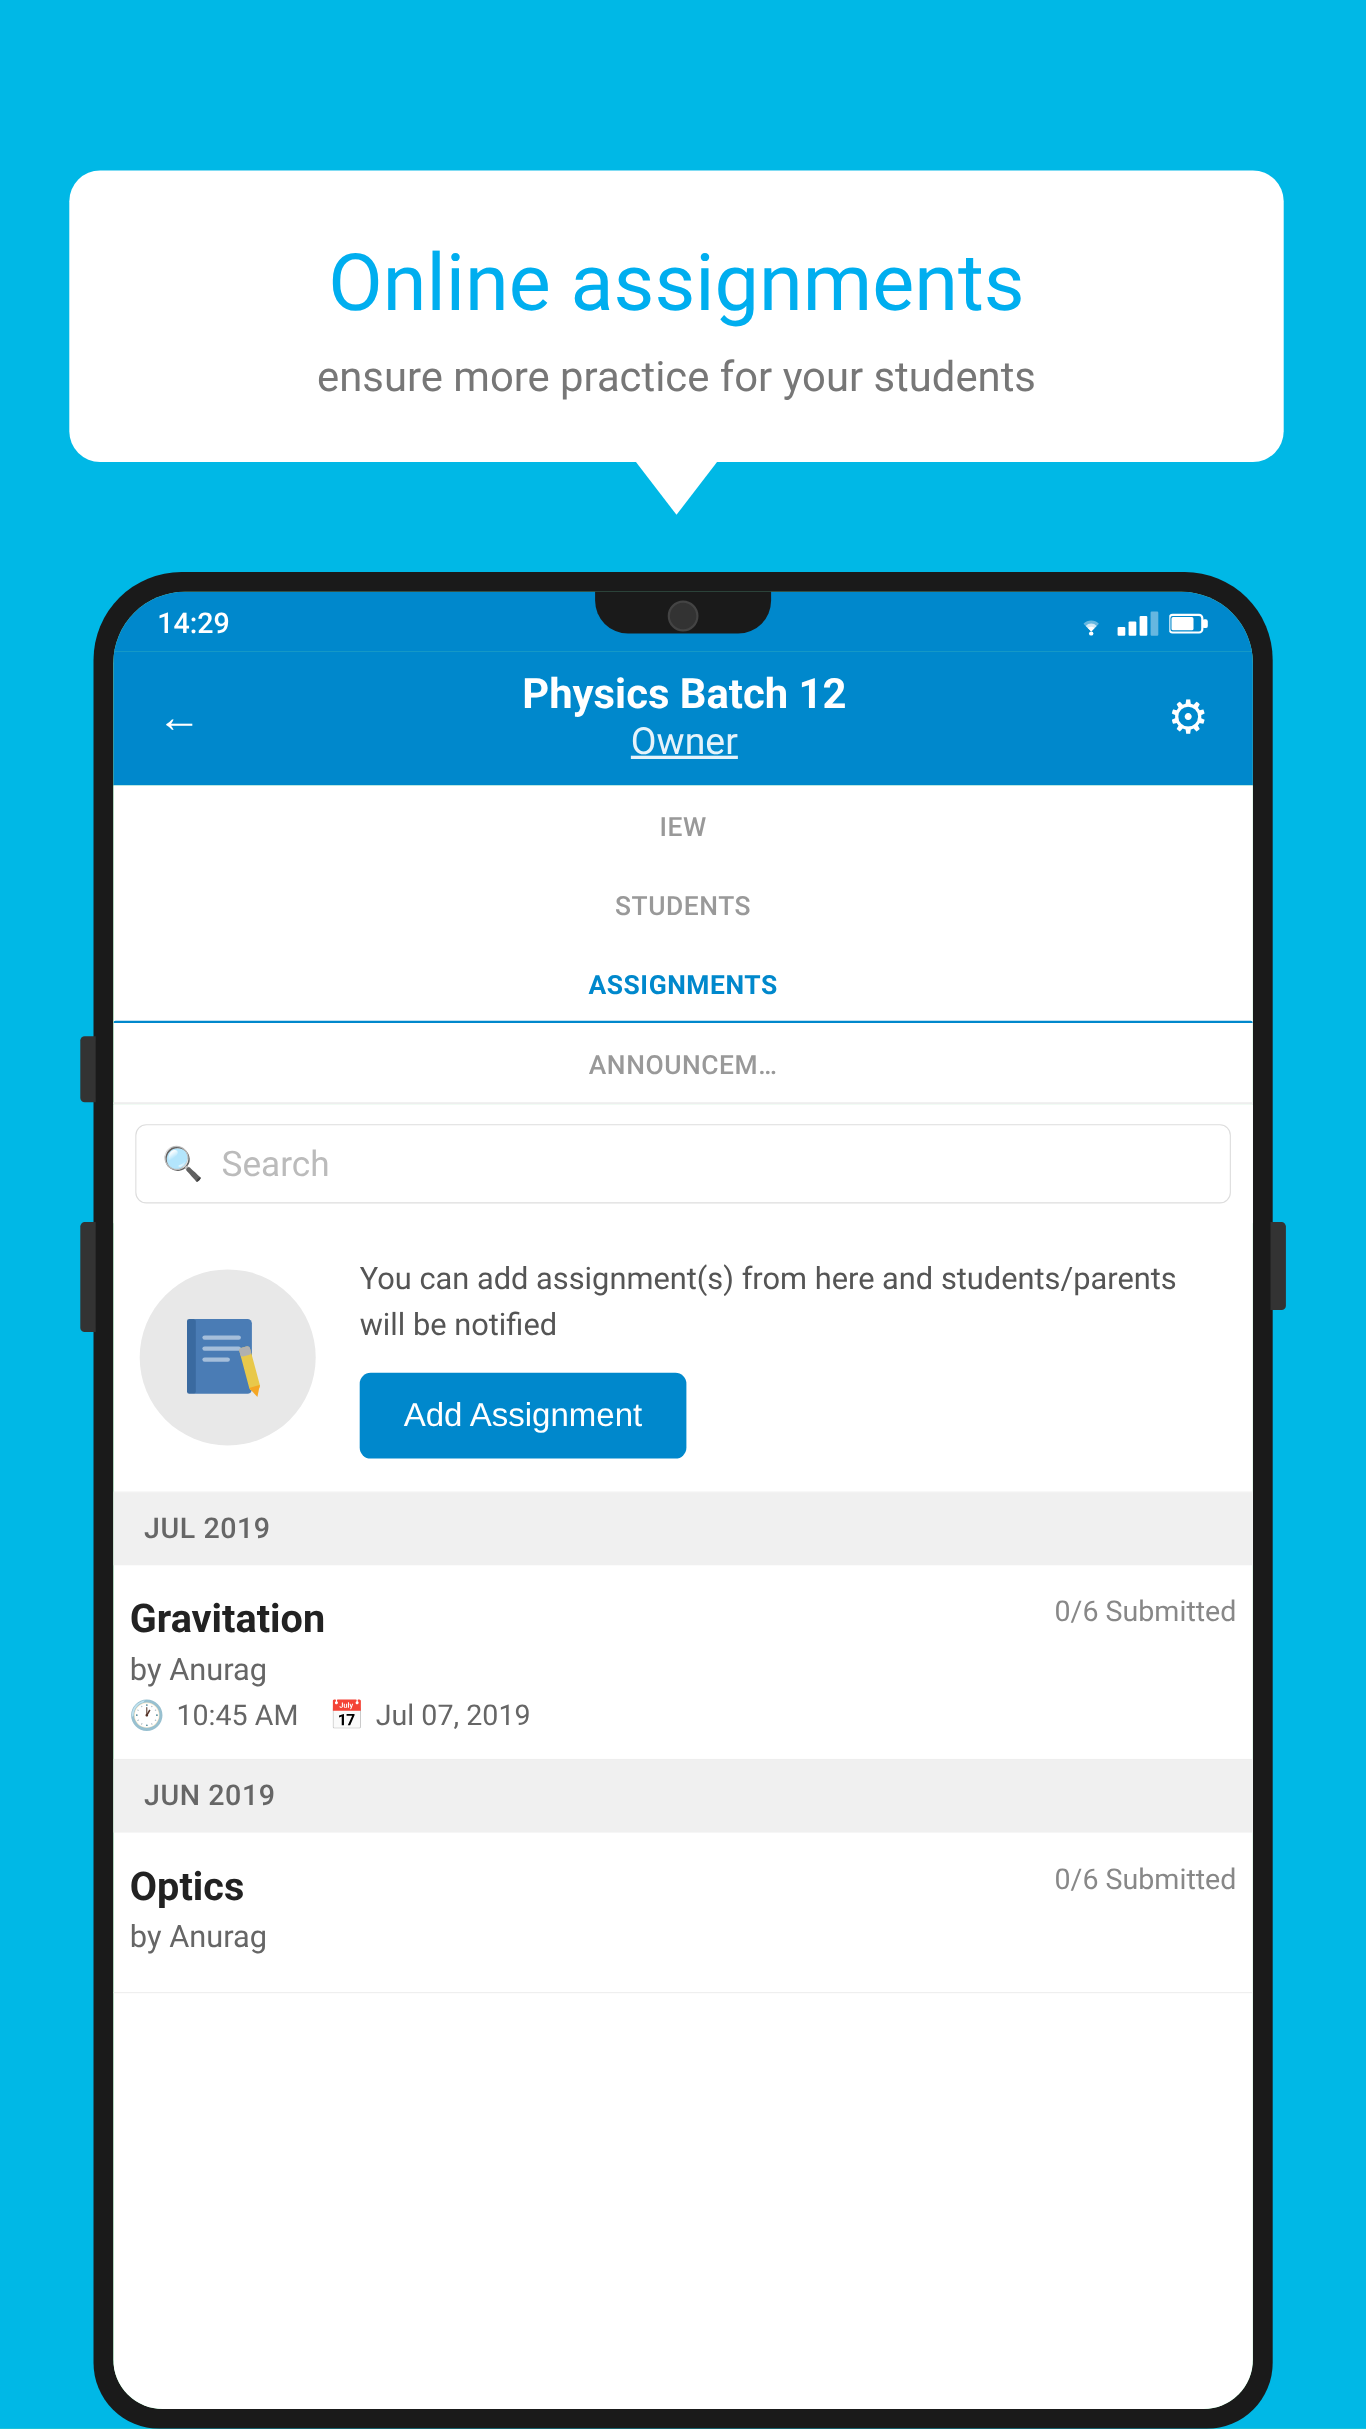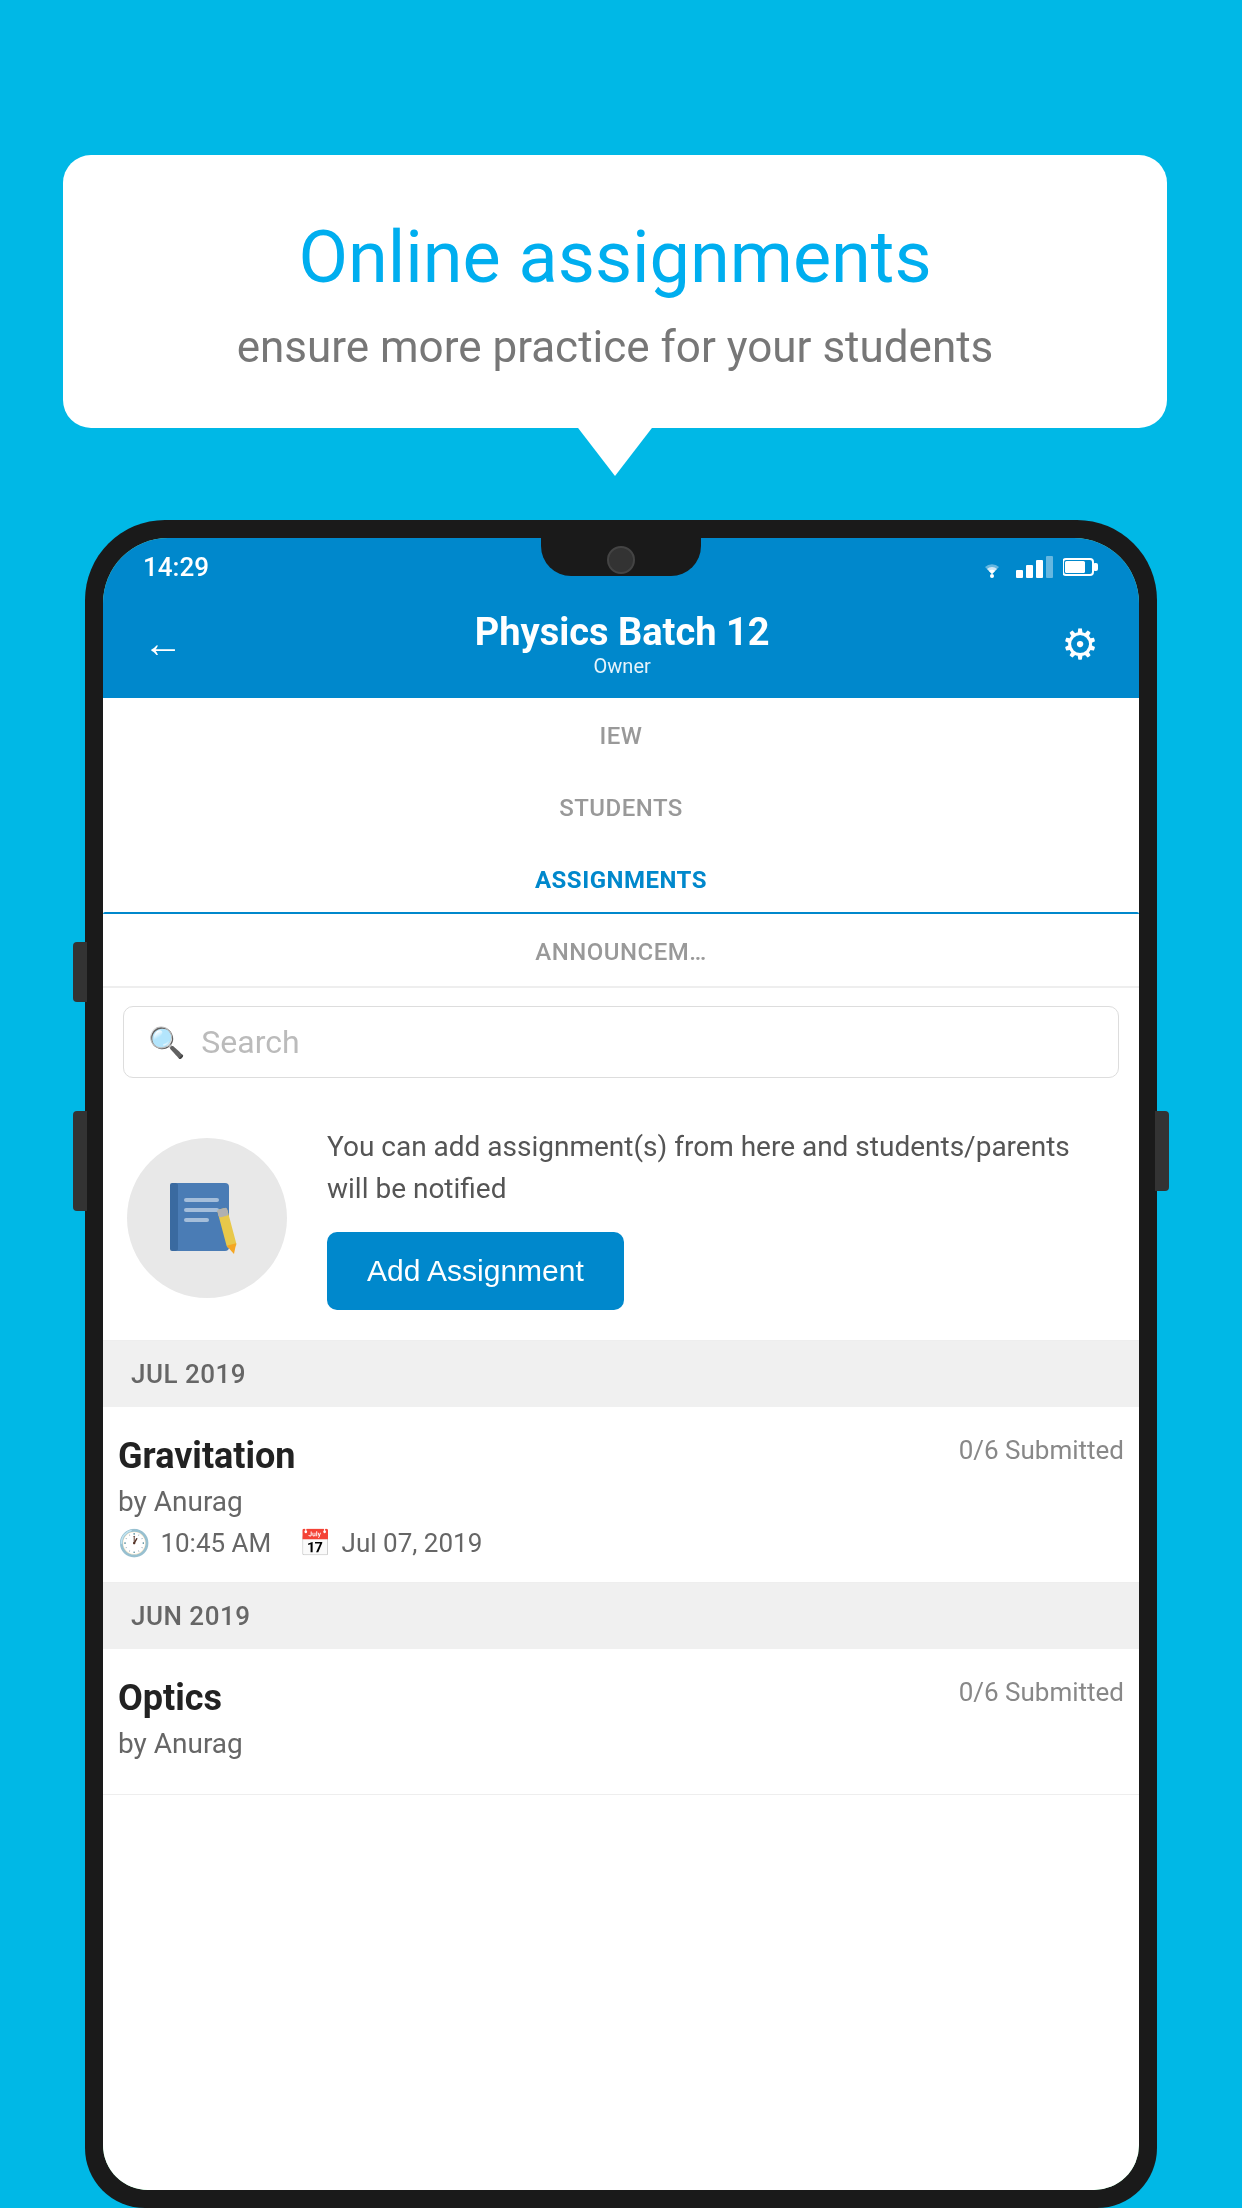--- a/index.html
+++ b/index.html
@@ -44,21 +44,21 @@
 
     .speech-bubble .title {
       font-size: 72px;
       font-weight: 400;
       color: #00AEEF;
       margin-bottom: 20px;
       line-height: 1.2;
     }
 
     .speech-bubble .subtitle {
-      font-size: 44px;
+      font-size: 38px;
       color: #777;
       font-weight: 400;
     }
 
     
     .phone-frame {
       position: absolute;
       top: 520px;
       left: 85px;
       right: 85px;
@@ -163,22 +163,23 @@
     }
 
     .header-title {
       color: white;
       font-size: 38px;
       font-weight: 700;
     }
 
     .header-subtitle {
       color: rgba(255,255,255,0.9);
-      font-size: 20px;
+      font-size: 34px;
       font-weight: 400;
+      text-decoration: underline;
     }
 
     .settings-btn {
       color: white;
       font-size: 42px;
       cursor: pointer;
     }
 
     
     .tabs-bar {

